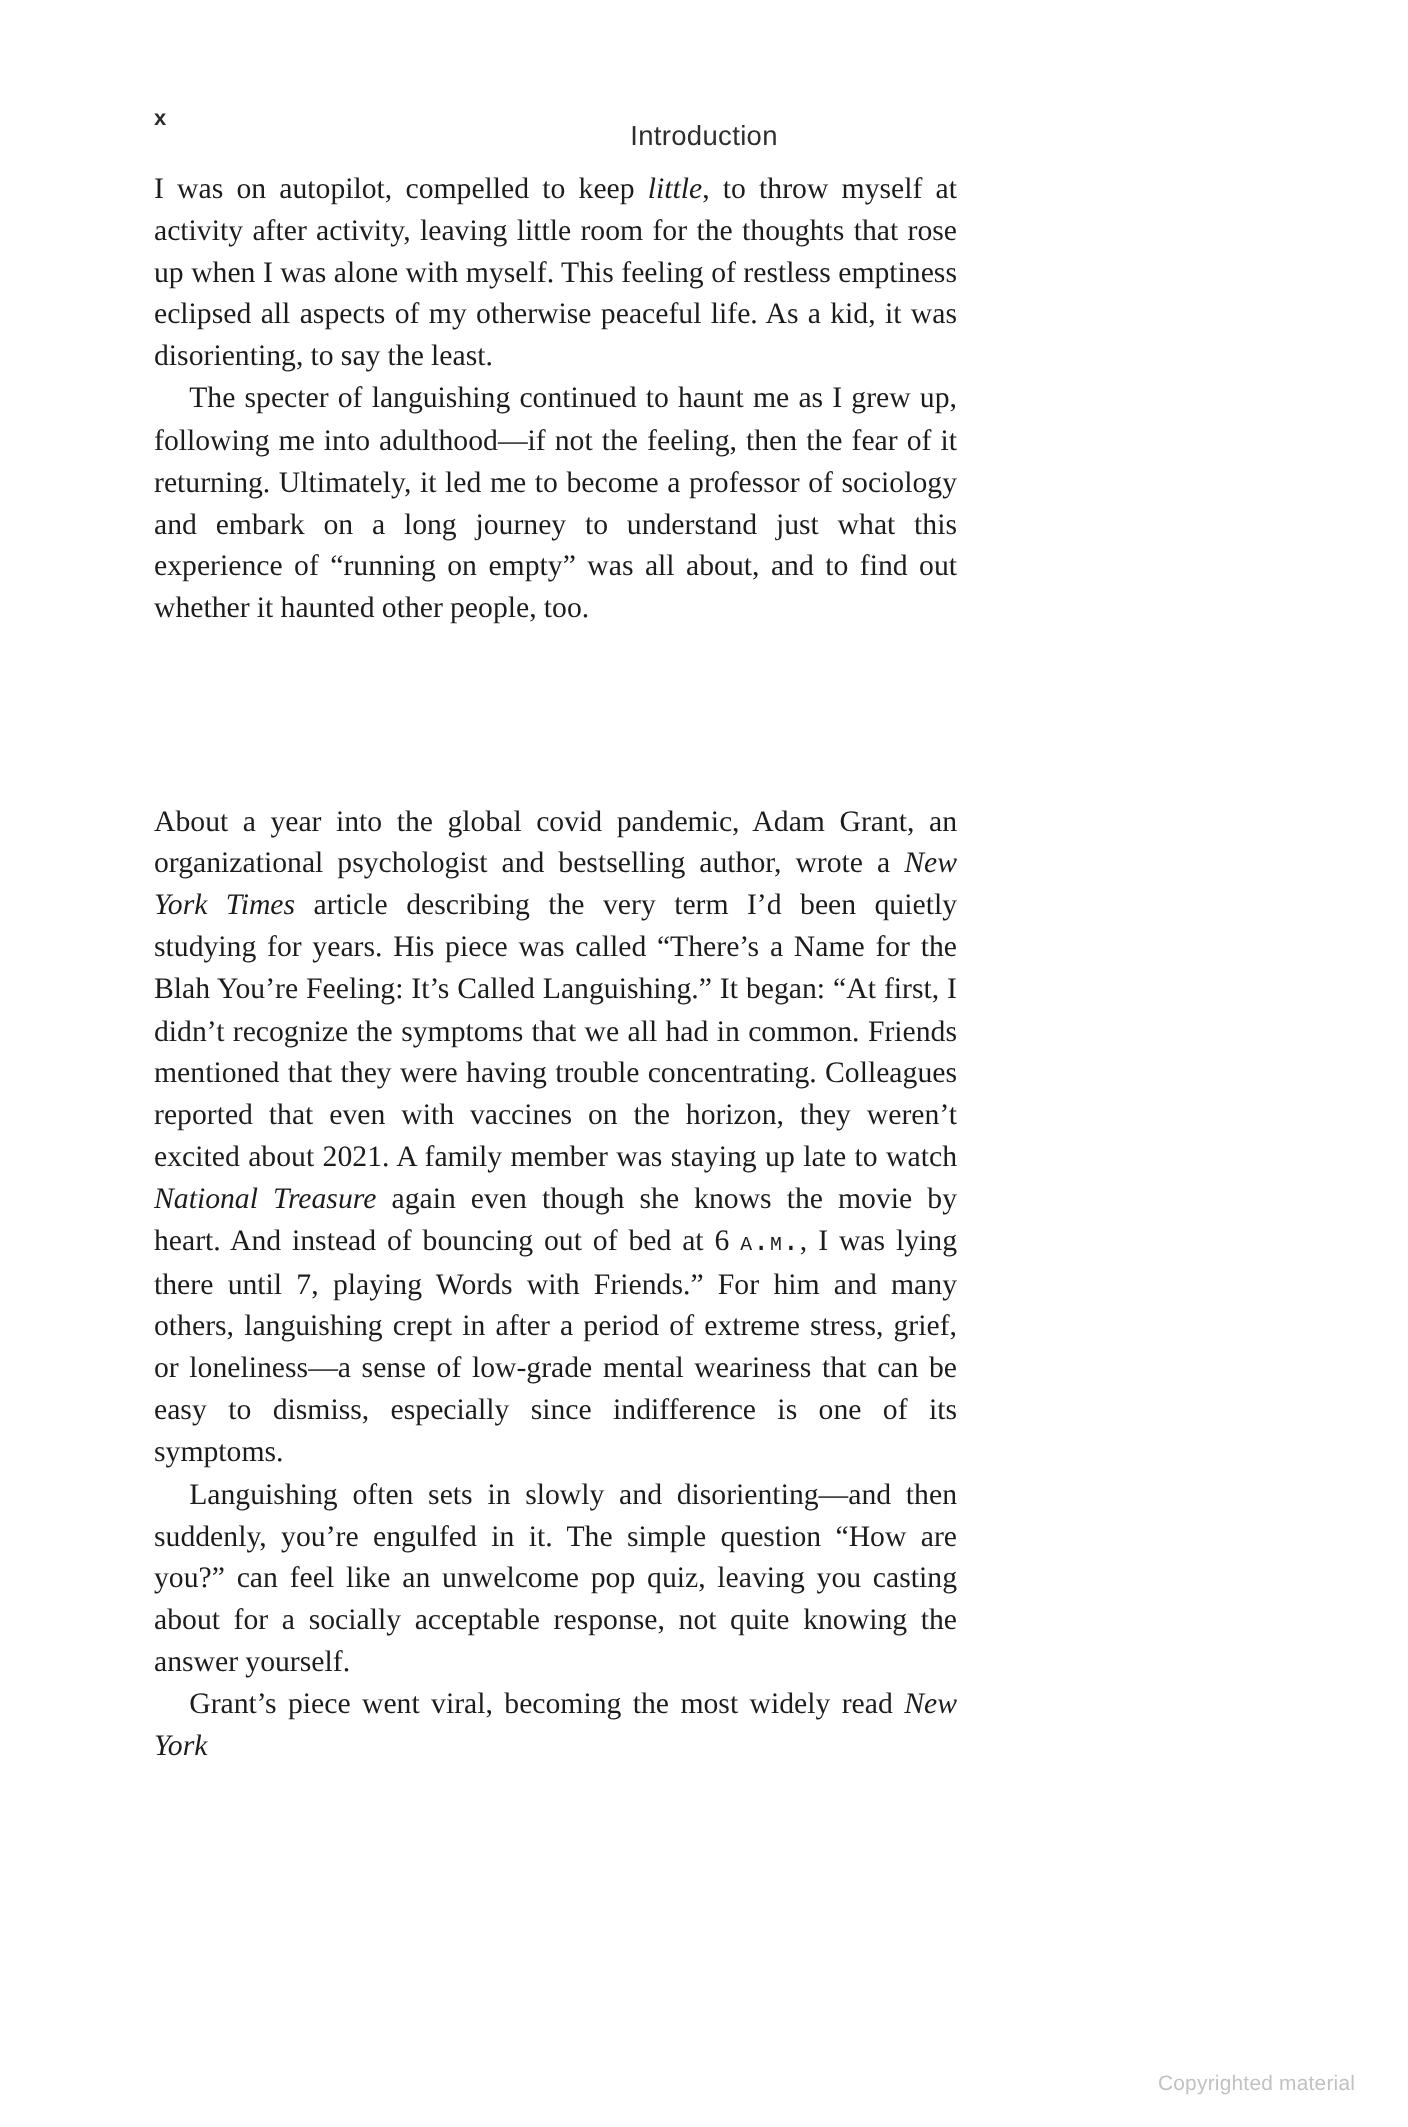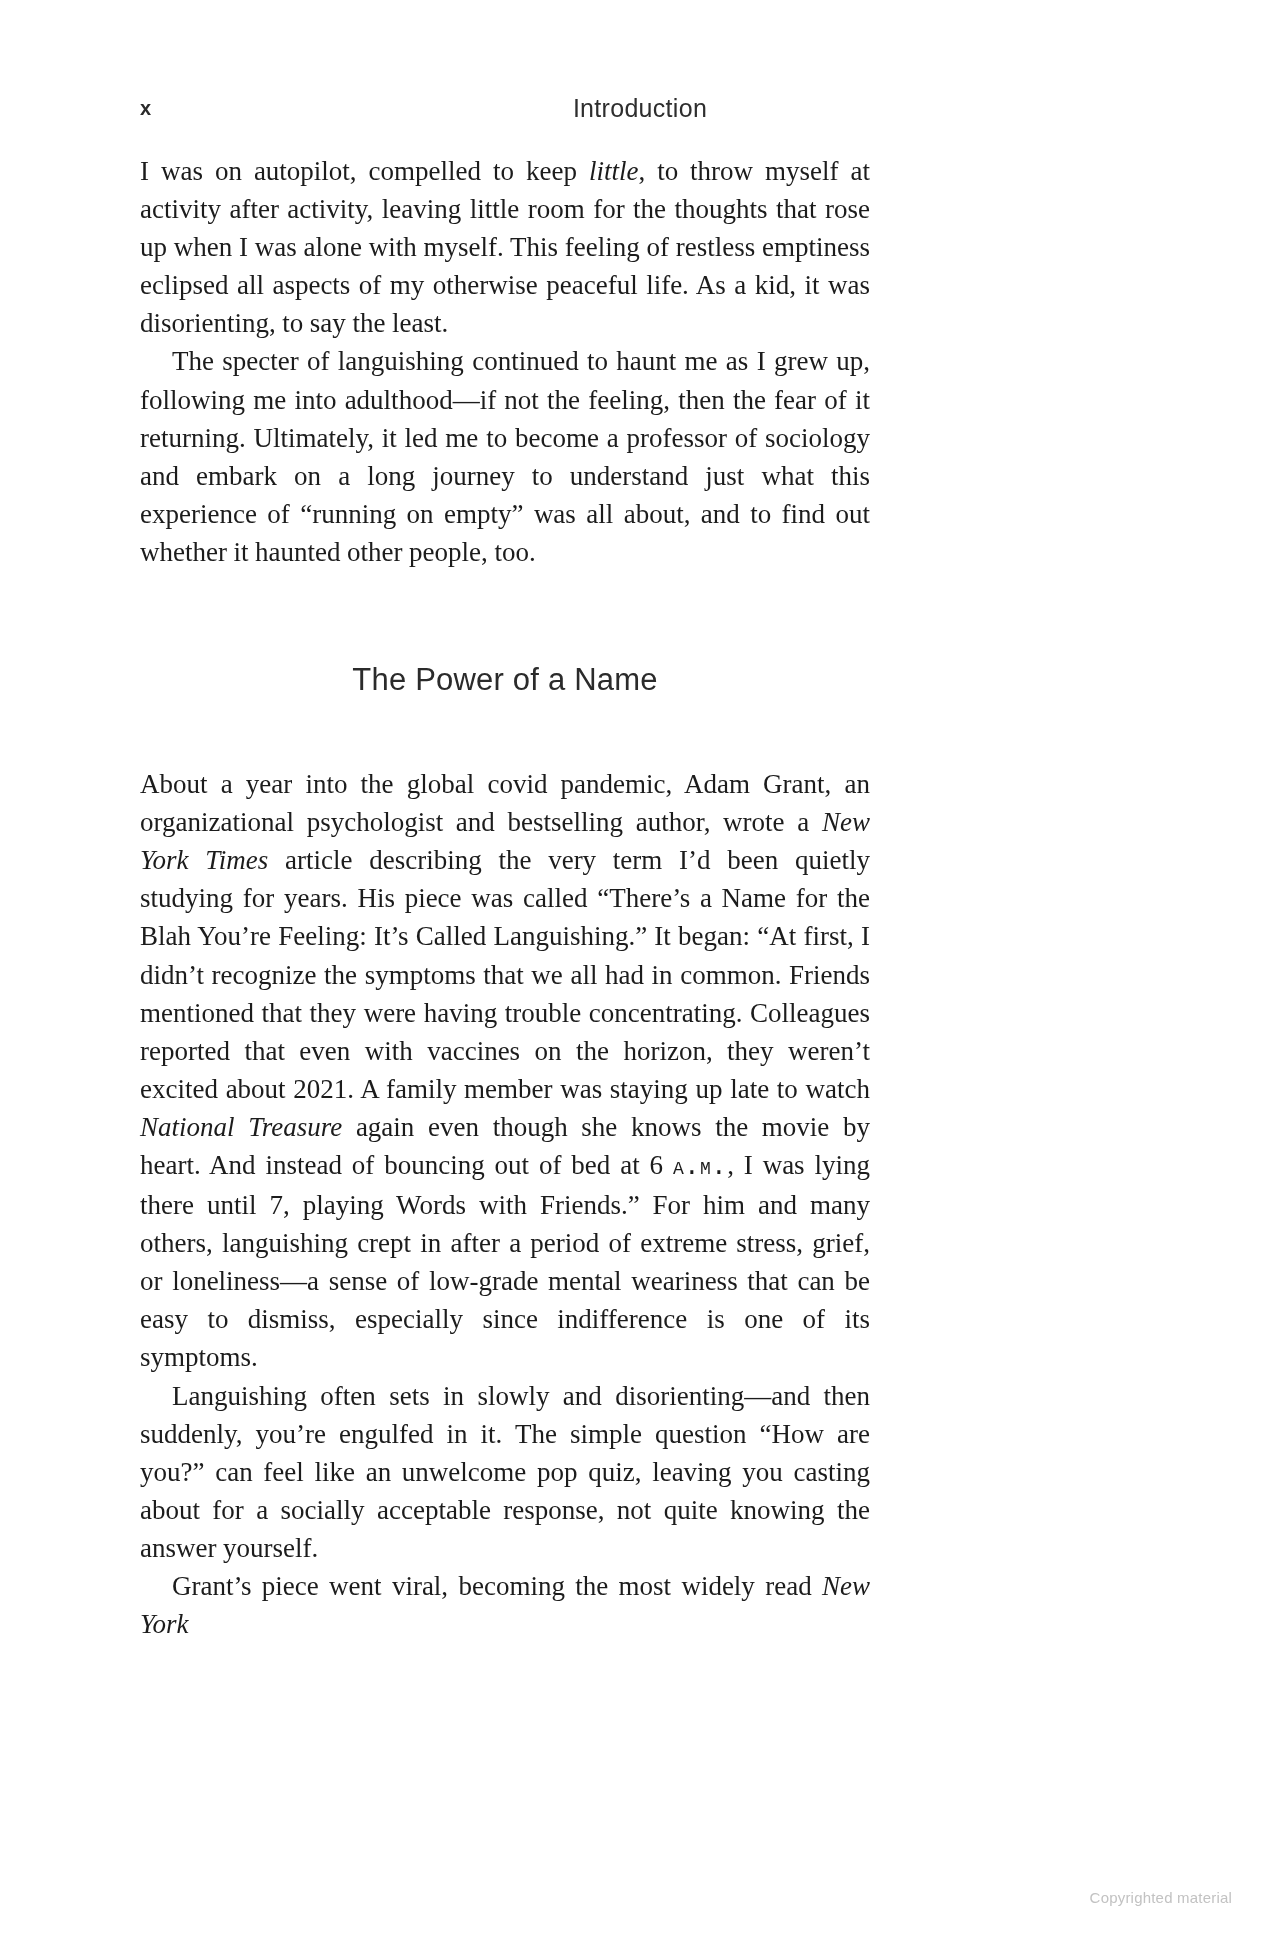--- a/index.html
+++ b/index.html
@@ -36,21 +36,21 @@
     font-weight: 700;
     color: #2b2b2b;
     line-height: 40px;
     letter-spacing: 0.2px;
   }
 
   .running-title {
     position: absolute;
     left: 0;
     right: 0;
-    top: 0;
+    top: 16px;
     text-align: center;
     font-family: "Liberation Sans", sans-serif;
     font-size: 25px;
     font-weight: 400;
     color: #2e2e2e;
     line-height: 40px;
     letter-spacing: 0.3px;
   }
 
   
@@ -107,21 +107,21 @@
 
   .gap-before-heading { height: 90px; }
   .gap-after-heading  { height: 66px; }
 
   
   .copyright-note {
     position: absolute;
     right: 48px;
     bottom: 28px;
     font-family: "Liberation Sans", sans-serif;
-    font-size: 15px;
+    font-size: 19px;
     font-weight: 400;
     color: #c2c2c2;
     letter-spacing: 0.2px;
   }
 </style>
 </head>
 <body>
 
 <div class="page">
 
@@ -131,21 +131,20 @@
   </div>
 
   <div class="text-column">
 
     <p class="body-par no-indent">I was on autopilot, compelled to keep <span class="ital">little</span>, to throw myself at activity after activity, leaving little room for the thoughts that rose up when I was alone with myself. This feeling of restless emptiness eclipsed all aspects of my otherwise peaceful life. As a kid, it was disorienting, to say the least.</p>
 
     <p class="body-par indent">The specter of languishing continued to haunt me as I grew up, following me into adulthood—if not the feeling, then the fear of it returning. Ultimately, it led me to become a professor of sociology and embark on a long journey to understand just what this experience of “running on empty” was all about, and to find out whether it haunted other people, too.</p>
 
     <div class="gap-before-heading"></div>
 
-    <h2 class="section-heading">The Power of a Name</h2>
 
     <div class="gap-after-heading"></div>
 
     <p class="body-par no-indent">About a year into the global covid pandemic, Adam Grant, an organizational psychologist and bestselling author, wrote a <span class="ital">New York Times</span> article describing the very term I’d been quietly studying for years. His piece was called “There’s a Name for the Blah You’re Feeling: It’s Called Languishing.” It began: “At first, I didn’t recognize the symptoms that we all had in common. Friends mentioned that they were having trouble concentrating. Colleagues reported that even with vaccines on the horizon, they weren’t excited about 2021. A family member was staying up late to watch <span class="ital">National Treasure</span> again even though she knows the movie by heart. And instead of bouncing out of bed at 6 <span class="smallcaps">a.m.</span>, I was lying there until 7, playing Words with Friends.” For him and many others, languishing crept in after a period of extreme stress, grief, or loneliness—a sense of low-grade mental weariness that can be easy to dismiss, especially since indifference is one of its symptoms.</p>
 
     <p class="body-par indent">Languishing often sets in slowly and disorienting—and then suddenly, you’re engulfed in it. The simple question “How are you?” can feel like an unwelcome pop quiz, leaving you casting about for a socially acceptable response, not quite knowing the answer yourself.</p>
 
     <p class="body-par indent">Grant’s piece went viral, becoming the most widely read <span class="ital">New York</span></p>
 
   </div>

